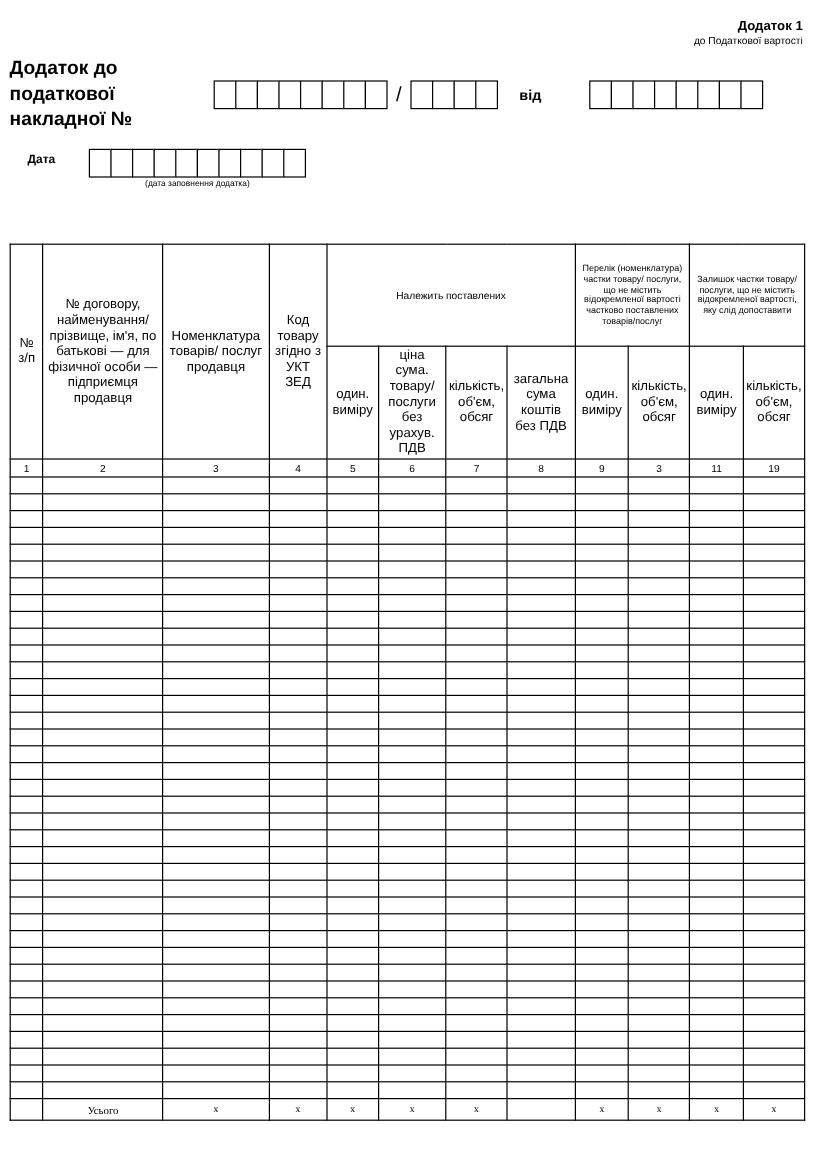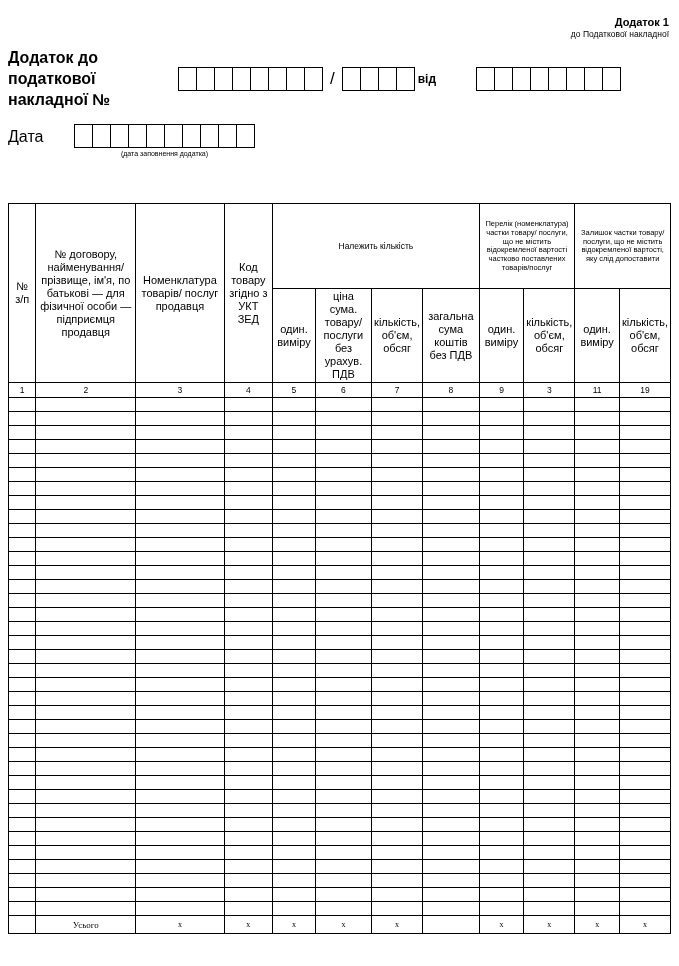--- a/index.html
+++ b/index.html
@@ -16,24 +16,24 @@
   .corner .l2 { font-size: 8.5px; margin-top: 1px; }
 
   .content { padding: 48px 8px 12px 8px; }
 
   .row1 { display: flex; align-items: center; }
   .form-title { width: 170px; font-size: 16px; font-weight: bold; line-height: 1.3; }
   .boxes { display: flex; }
   .box { width: 17px; height: 22px; border: 1px solid #000; margin-left: -1px; background: #fff; }
   .boxes .box:first-child { margin-left: 0; }
   .slash { font-size: 17px; margin: 0 7px; }
-  .vid { font-weight: bold; font-size: 12px; margin: 0 40px 0 3px; }
+  .vid { font-weight: bold; font-size: 12px; margin: 0 40px 0 18px; }
 
   .row2 { display: flex; align-items: flex-start; margin-top: 14px; }
-  .date-label { font-weight: normal; font-size: 16px; width: 38px; margin-top: 4px; }
+  .date-label { font-weight: bold; font-size: 10px; width: 38px; margin-top: 4px; text-align: right; }
   .date-group { margin-left: 28px; text-align: center; }
   .small-caption { font-size: 7px; margin-top: 2px; }
 
   table { border-collapse: collapse; margin-top: 46px; table-layout: fixed; }
   th, td {
     border: 1px solid #000;
     text-align: center;
     vertical-align: middle;
     padding: 1px 2px;
     overflow: hidden;
@@ -49,21 +49,21 @@
 
   .sign-block { margin-top: 48px; width: 340px; }
   .sign-line { border-bottom: 1px solid #000; height: 1px; }
   .sign-block .small-caption { text-align: center; }
 </style>
 </head>
 <body>
 
 <div class="corner">
   <div class="l1">Додаток 1</div>
-  <div class="l2">до Податкової накладної</div>
+  <div class="l2">до Податкової вартості</div>
 </div>
 
 <div class="content">
 
   <div class="row1">
     <div class="form-title">Додаток до податкової накладної №</div>
     <div class="boxes">
         <span class="box"></span>
         <span class="box"></span>
         <span class="box"></span>
@@ -126,21 +126,21 @@
         <col style="width:46px">
         <col style="width:45px">
         <col style="width:46px">
     </colgroup>
     <thead>
       <tr>
         <th rowspan="2">№ з/п</th>
         <th rowspan="2">№ договору, найменування/ прізвище, ім'я, по батькові — для фізичної особи — підприємця продавця</th>
         <th rowspan="2">Номенклатура товарів/ послуг продавця</th>
         <th rowspan="2">Код товару згідно з УКТ ЗЕД</th>
-        <th colspan="4" class="supply-group">Належить кількість</th>
+        <th colspan="4" class="supply-group">Належить поставлених</th>
         <th colspan="2" class="group-small">Перелік (номенклатура) частки товару/ послуги, що не містить відокремленої вартості частково поставлених товарів/послуг</th>
         <th colspan="2" class="group-small">Залишок частки товару/послуги, що не містить відокремленої вартості, яку слід допоставити</th>
       </tr>
       <tr class="subhead">
         <th>один. виміру</th>
         <th>ціна сума. товару/ послуги без урахув. ПДВ</th>
         <th>кількість, об'єм, обсяг</th>
         <th>загальна сума коштів без ПДВ</th>
         <th>один. виміру</th>
         <th>кількість, об'єм, обсяг</th>

